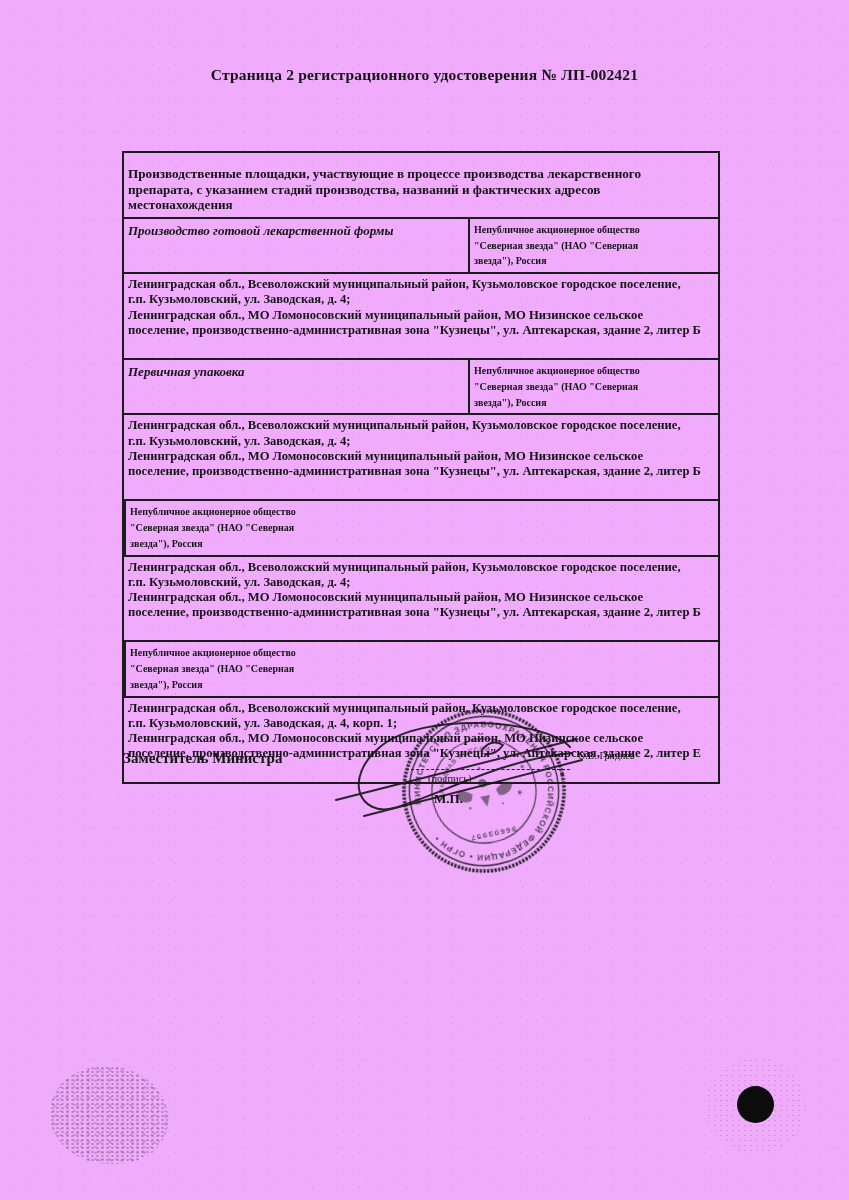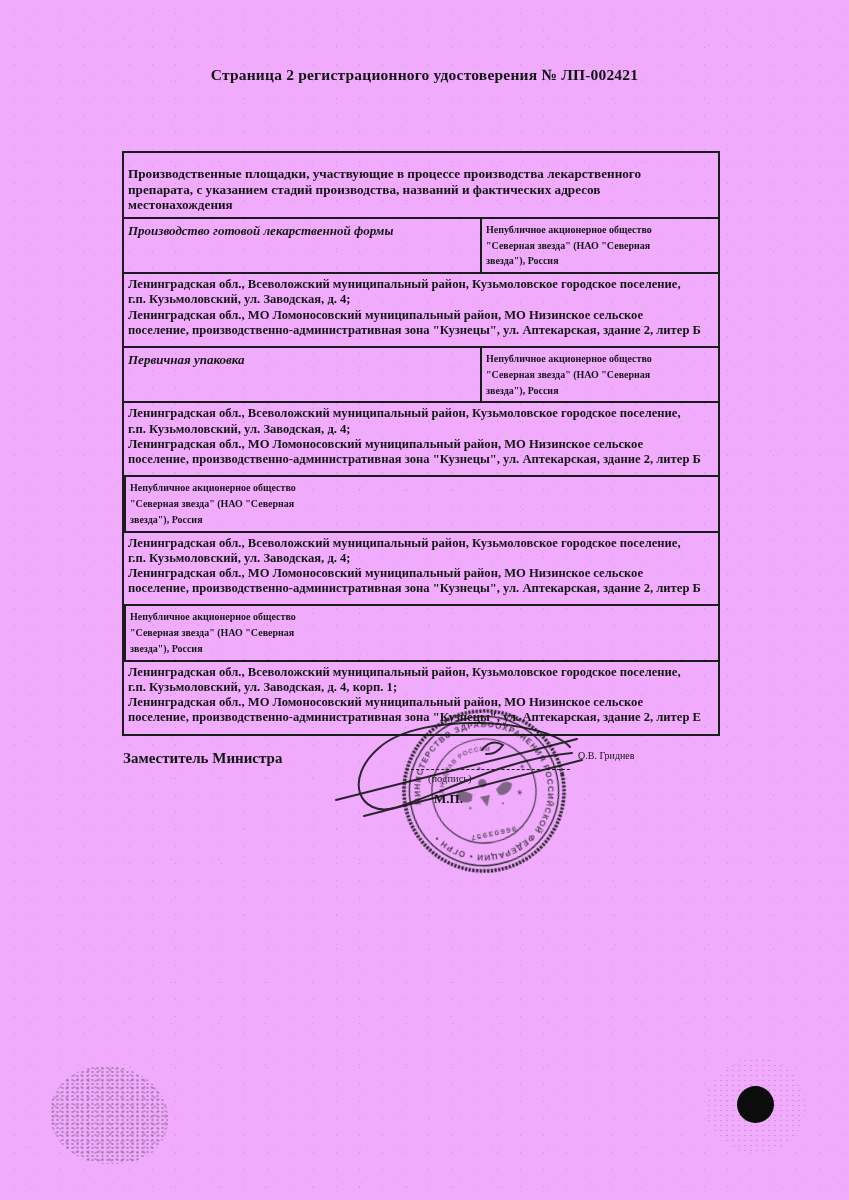--- a/index.html
+++ b/index.html
@@ -25,29 +25,29 @@
   .reg-table{
     position:absolute;left:122px;top:151px;width:594px;
     border:2px solid #1b1b1b;z-index:2;background:rgba(255,255,255,.0);
   }
   .t-title{
     padding:13px 5px 4px 4px;font-weight:bold;font-size:13.2px;line-height:15.6px;
     border-bottom:2px solid #1b1b1b;white-space:pre-line;
   }
   .stage-row{display:flex;border-bottom:2px solid #1b1b1b;}
   .stage-cell{
-    width:332px;padding:4px 20px 3px 4px;font-style:italic;font-weight:bold;
+    width:332px;padding:4px 8px 3px 4px;font-style:italic;font-weight:bold;
     font-size:13px;line-height:15.8px;
   }
   .company-cell{
     flex:1;border-left:2px solid #1b1b1b;padding:3px 4px;
     font-weight:bold;font-size:10px;line-height:15.8px;white-space:pre-line;
   }
   .addr-row{
-    border-bottom:2px solid #1b1b1b;padding:3px 4px 8px 4px;
+    border-bottom:2px solid #1b1b1b;padding:3px 4px 20px 4px;
     font-weight:bold;font-size:12.6px;line-height:15.2px;white-space:pre-line;
   }
   .addr-row.last{border-bottom:none;}
   .sig-title{position:absolute;left:123px;top:750px;font-weight:bold;font-size:15px;z-index:6;}
   .sig-name{position:absolute;left:578px;top:750px;font-weight:normal;font-size:10px;z-index:6;}
   .sig-dash{position:absolute;left:406px;top:769px;width:164px;border-top:1.8px dashed #1d1d1d;z-index:6;}
   .sig-caption{position:absolute;left:428px;top:773px;font-size:10.5px;z-index:6;color:#222;}
   .sig-mp{position:absolute;left:434px;top:791px;font-weight:bold;font-size:13px;z-index:6;}
   .stamp-wrap{position:absolute;left:397px;top:704px;width:174px;height:174px;z-index:4;opacity:.92;}
   .sig-stroke{position:absolute;left:330px;top:703px;width:262px;height:125px;z-index:5;}

